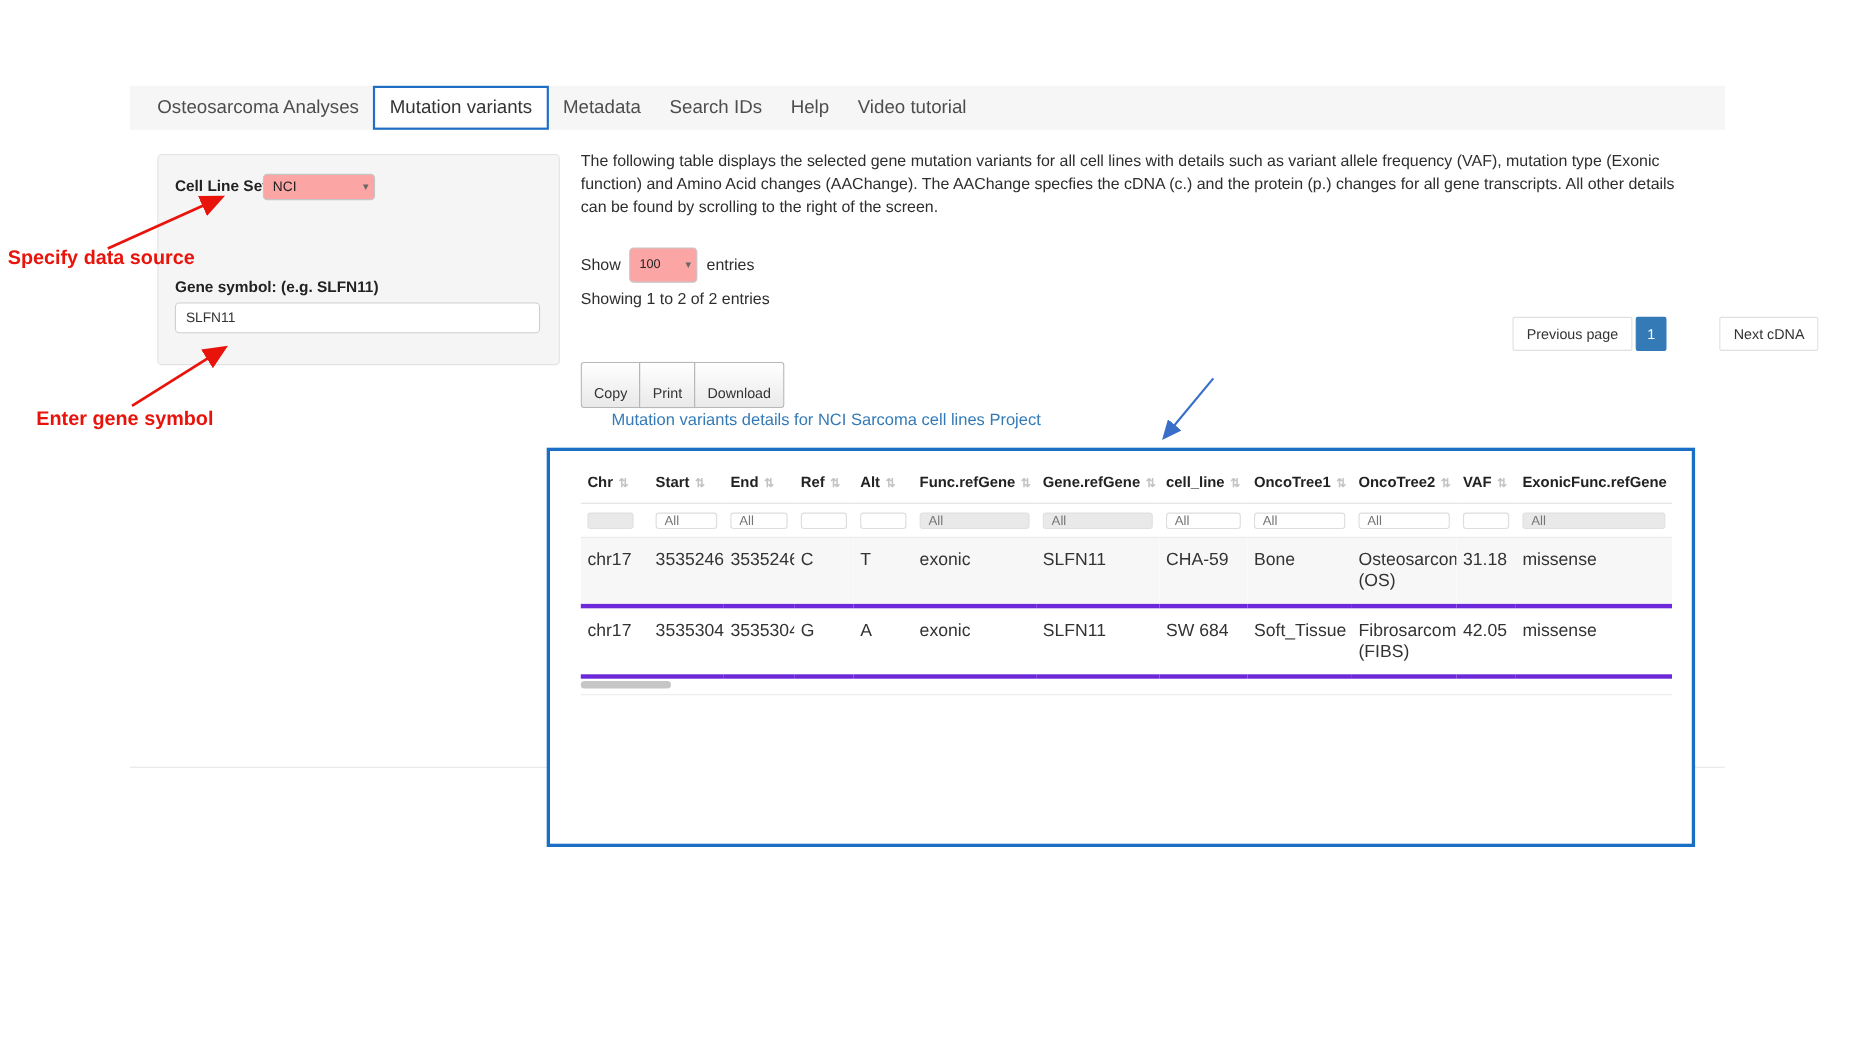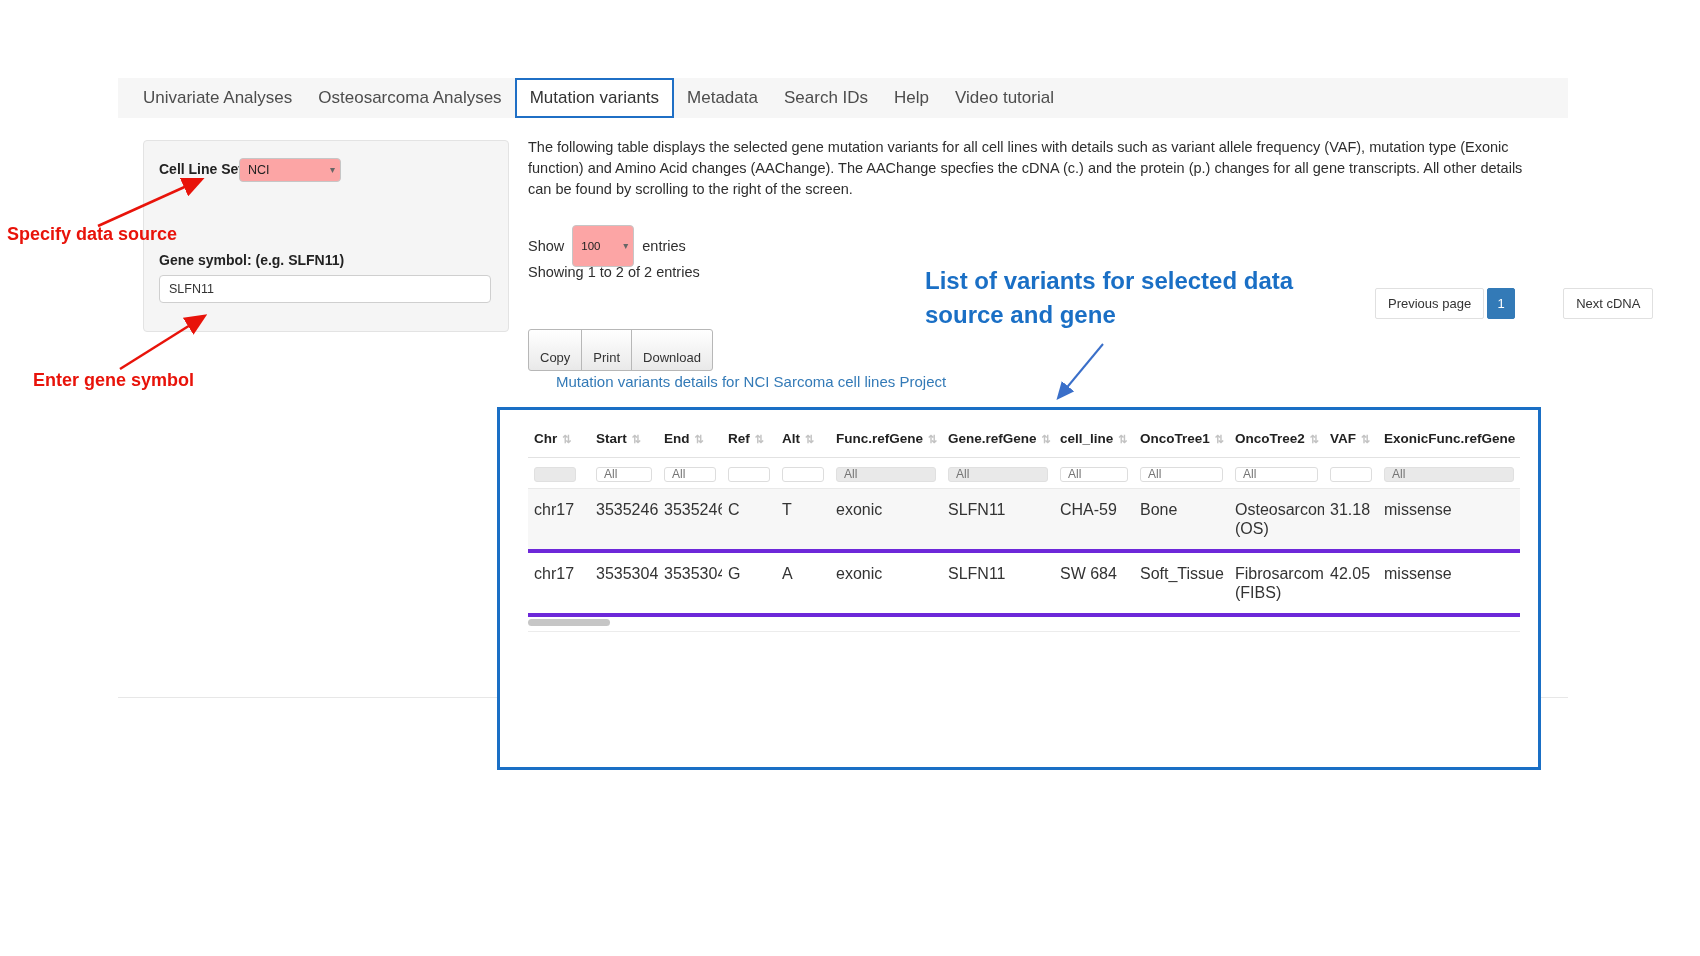--- a/index.html
+++ b/index.html
@@ -35,21 +35,21 @@
   .note-enter { left: 33px; top: 370px; }
   .blue-note { position: absolute; left: 925px; top: 264px; width: 400px;
                color: #1a6fc5; font-size: 24px; font-weight: bold; line-height: 34px; }
   .arrow-overlay { position: absolute; left: 0; top: 0; width: 1700px; height: 956px; pointer-events: none; z-index: 5; }
 
   
   .description { position: absolute; left: 528px; top: 137px; width: 1000px;
                  font-size: 14.5px; line-height: 21px; color: #2e2e2e; }
   .show-row { position: absolute; left: 528px; top: 225px; display: flex; align-items: center; gap: 8px;
               font-size: 14.5px; color: #2e2e2e; }
-  .len-select { width: 62px; height: 42px; font-size: 11.5px; }
+  .len-select { width: 62px; height: 32px; font-size: 11.5px; }
   .info-row { position: absolute; left: 528px; top: 264px; font-size: 14.5px; color: #2e2e2e; }
 
   .btn-group { position: absolute; left: 528px; top: 329px; display: inline-flex; }
   .dt-button { font-size: 13px; padding: 20px 11px; height: 26px; border: 1px solid #b7b7b7;
                background: linear-gradient(#ffffff, #e9e9e9); color: #333; cursor: pointer;
                font-family: "Liberation Sans", sans-serif; }
   .dt-button + .dt-button { margin-left: -1px; }
   .dt-button:first-child { border-radius: 3px 0 0 3px; }
   .dt-button:last-child { border-radius: 0 3px 3px 0; }
 
@@ -85,21 +85,20 @@
 
   .hscroll { position: absolute; left: 28px; top: 206px; width: 992px; height: 16px; border-bottom: 1px solid #ececec; }
   .hscroll .thumb { width: 82px; height: 7px; background: #c6c6c6; border-radius: 4px; margin-top: 3px; cursor: pointer; }
 </style>
 </head>
 <body>
 
 <div class="page">
 
   <div class="navbar">
-    <div class="nav-tab">Univariate Analyses</div>
     <div class="nav-tab">Osteosarcoma Analyses</div>
     <div class="nav-tab active">Mutation variants</div>
     <div class="nav-tab">Metadata</div>
     <div class="nav-tab">Search IDs</div>
     <div class="nav-tab">Help</div>
     <div class="nav-tab">Video tutorial</div>
   </div>
 
   <div class="well">
     <span class="cls-label">Cell Line Set</span>
@@ -108,21 +107,20 @@
         <option>NCI</option>
       </select>
     </span>
     <span class="gene-label">Gene symbol: (e.g. SLFN11)</span>
     <input class="gene-input" type="text" value="SLFN11" style="">
   </div>
 
   <div class="red-note note-specify">Specify data source</div>
   <div class="red-note note-enter">Enter gene symbol</div>
 
-  <div class="blue-note">List of variants for selected data source and gene</div>
 
   <p class="description">The following table displays the selected gene mutation variants for all cell lines with details such as variant allele frequency (VAF), mutation type (Exonic function) and Amino Acid changes (AAChange). The AAChange specfies the cDNA (c.) and the protein (p.) changes for all gene transcripts. All other details can be found by scrolling to the right of the screen.</p>
 
   <div class="show-row">
     <span>Show</span>
     <span class="select-wrap">
       <select class="nselect len-select">
         <option>100</option>
       </select>
     </span>

